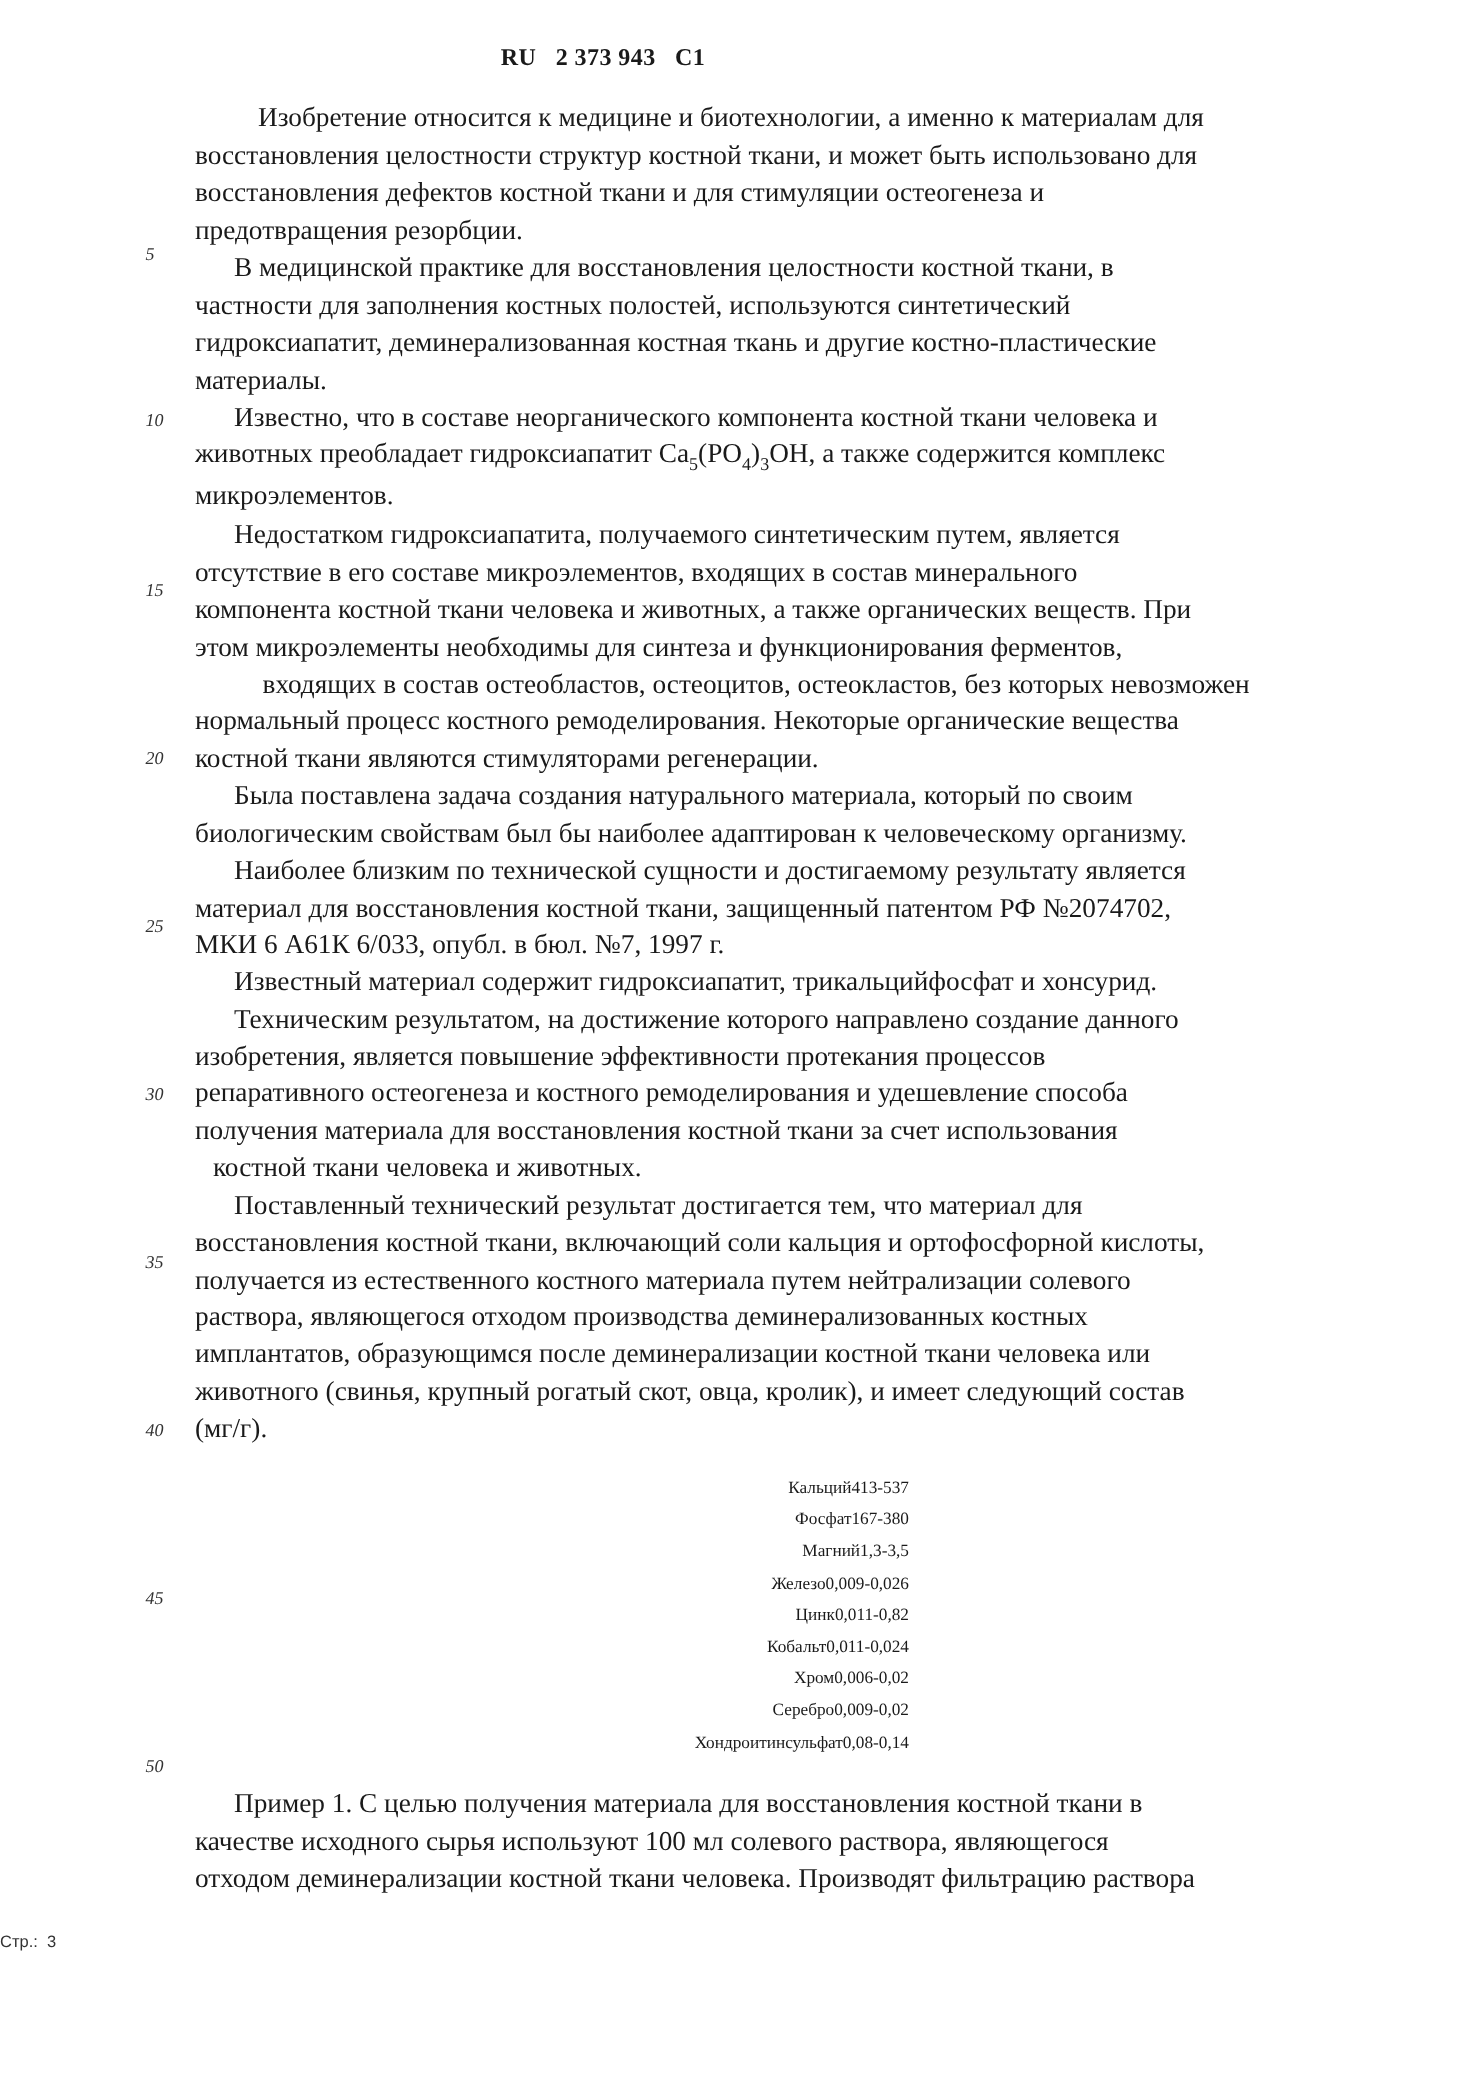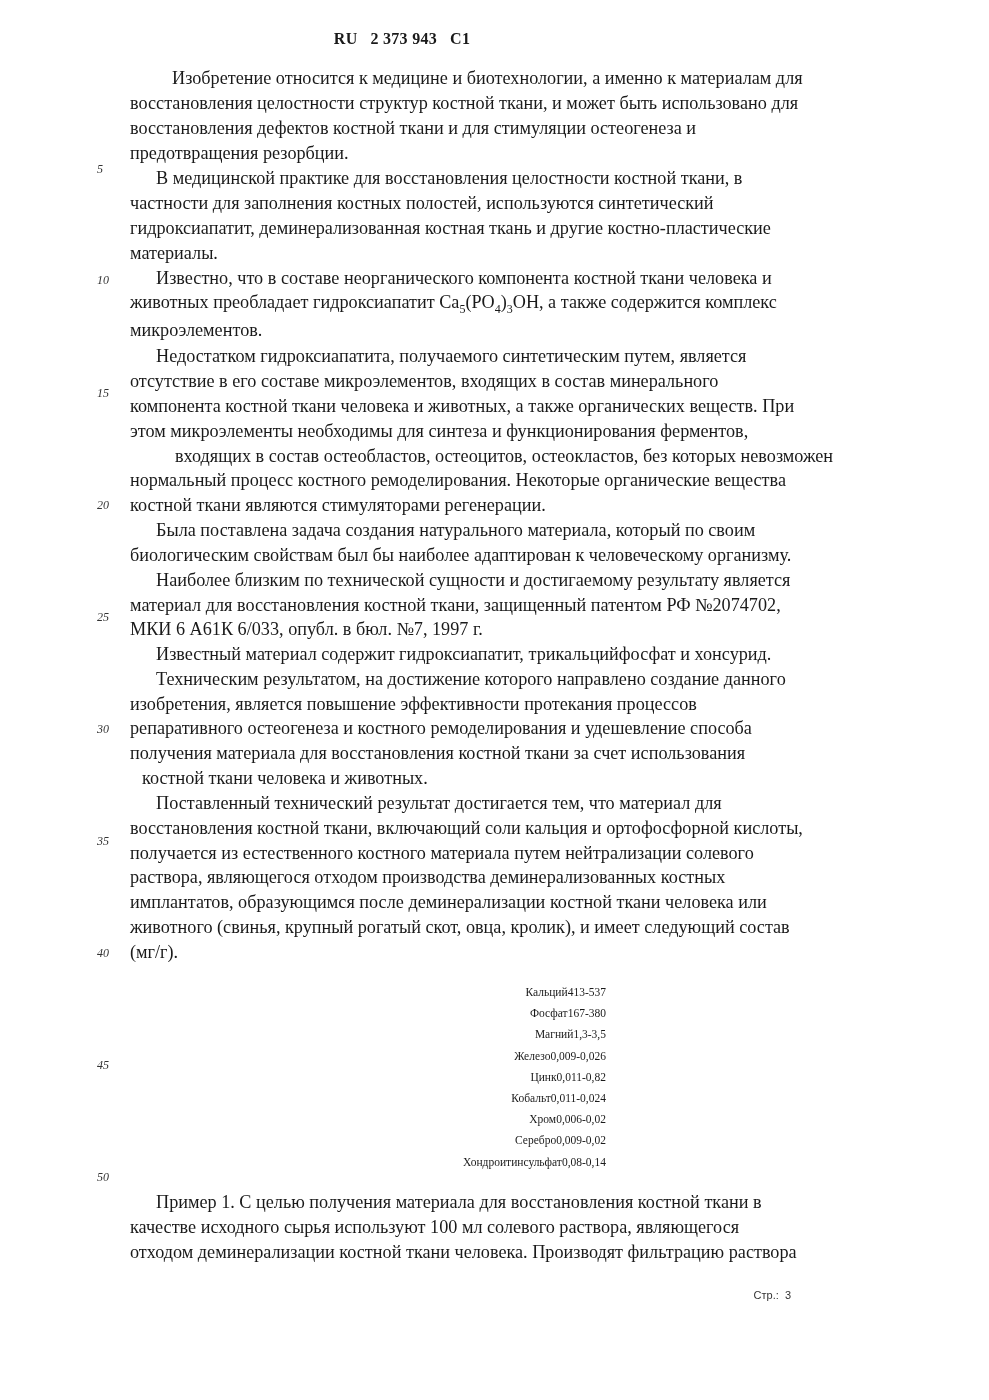--- a/index.html
+++ b/index.html
@@ -22,21 +22,21 @@
       position: absolute; left: 97px; font-style: italic; font-size: 12px;
       color: #333;
     }
     sub { font-size: 12px; vertical-align: -5px; line-height: 0; }
     .table {
       position: absolute; left: 424px; top: 982px; width: 182px;
       font-size: 11.5px;
     }
     .trow { display: flex; justify-content: flex-end; height: 21.2px; line-height: 21.2px; }
     .footer {
-      position: absolute; top: 1289px; left: 0; width: 791px; text-align: right;
+      position: absolute; top: 1289px; left: 0; width: 791px; text-align: left;
       font-family: "Liberation Sans", "DejaVu Sans", sans-serif; font-size: 11px;
       color: #333;
     }
   </style>
 </head>
 <body>
 
 <div class="header">
   <span>RU</span>&nbsp;&nbsp;
   <span>2 373 943</span>&nbsp;&nbsp;

